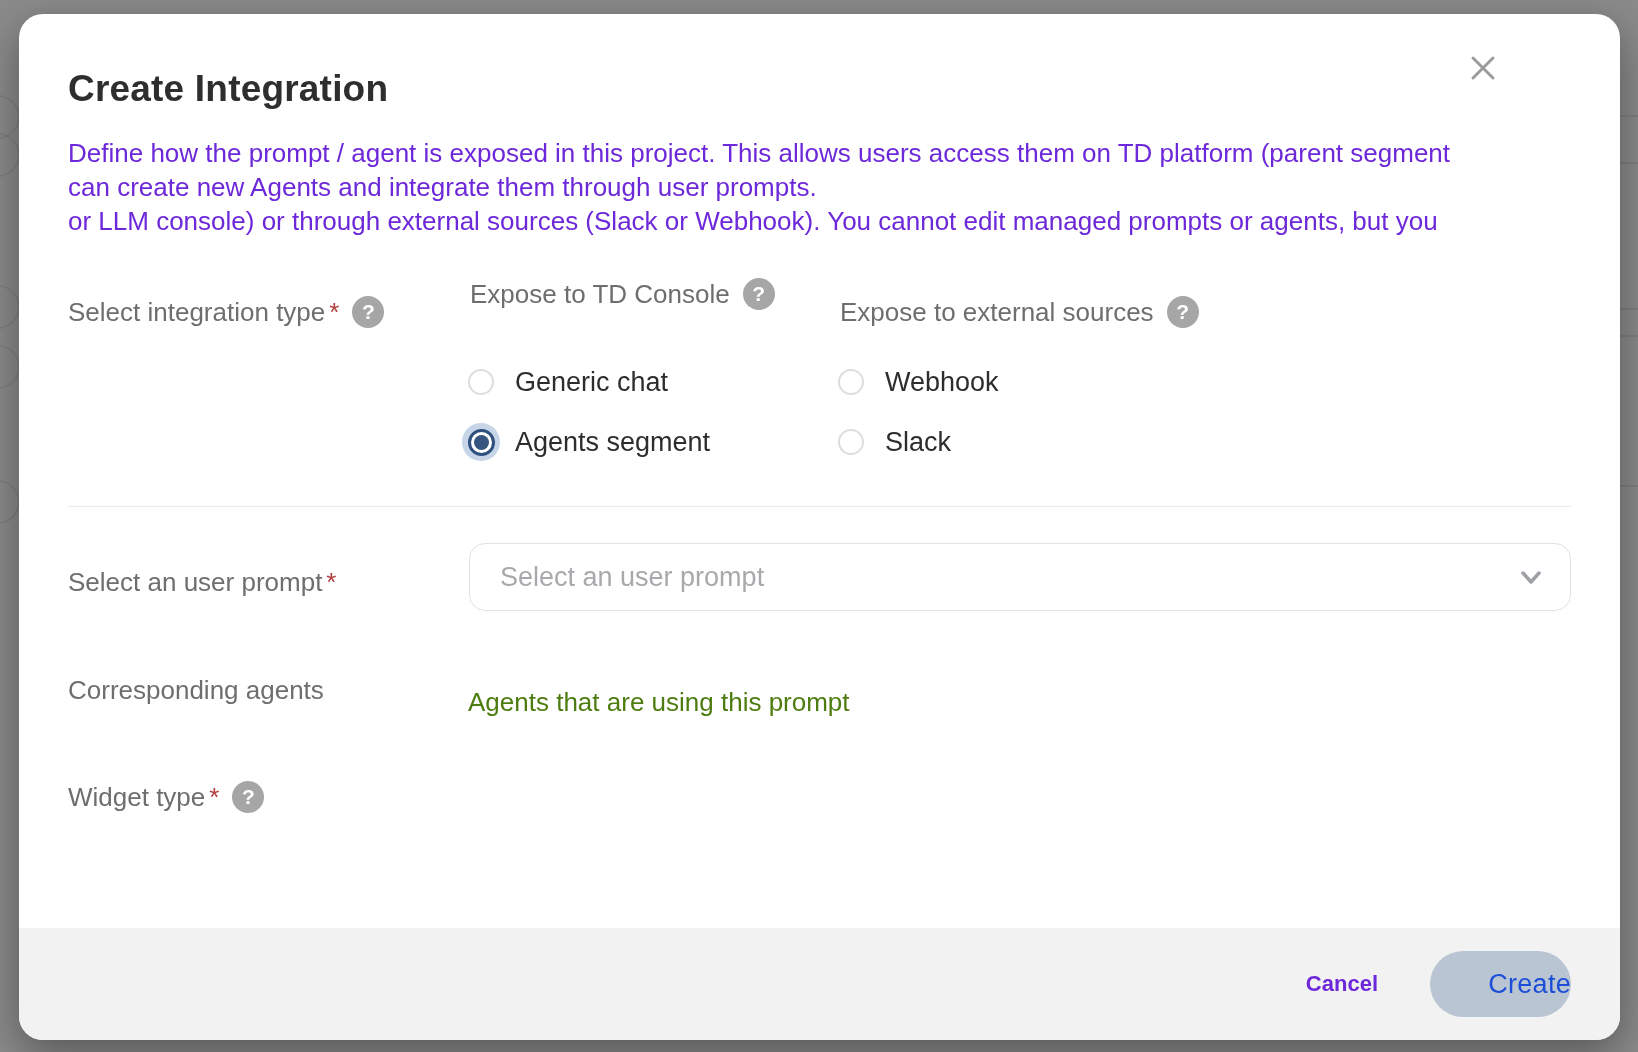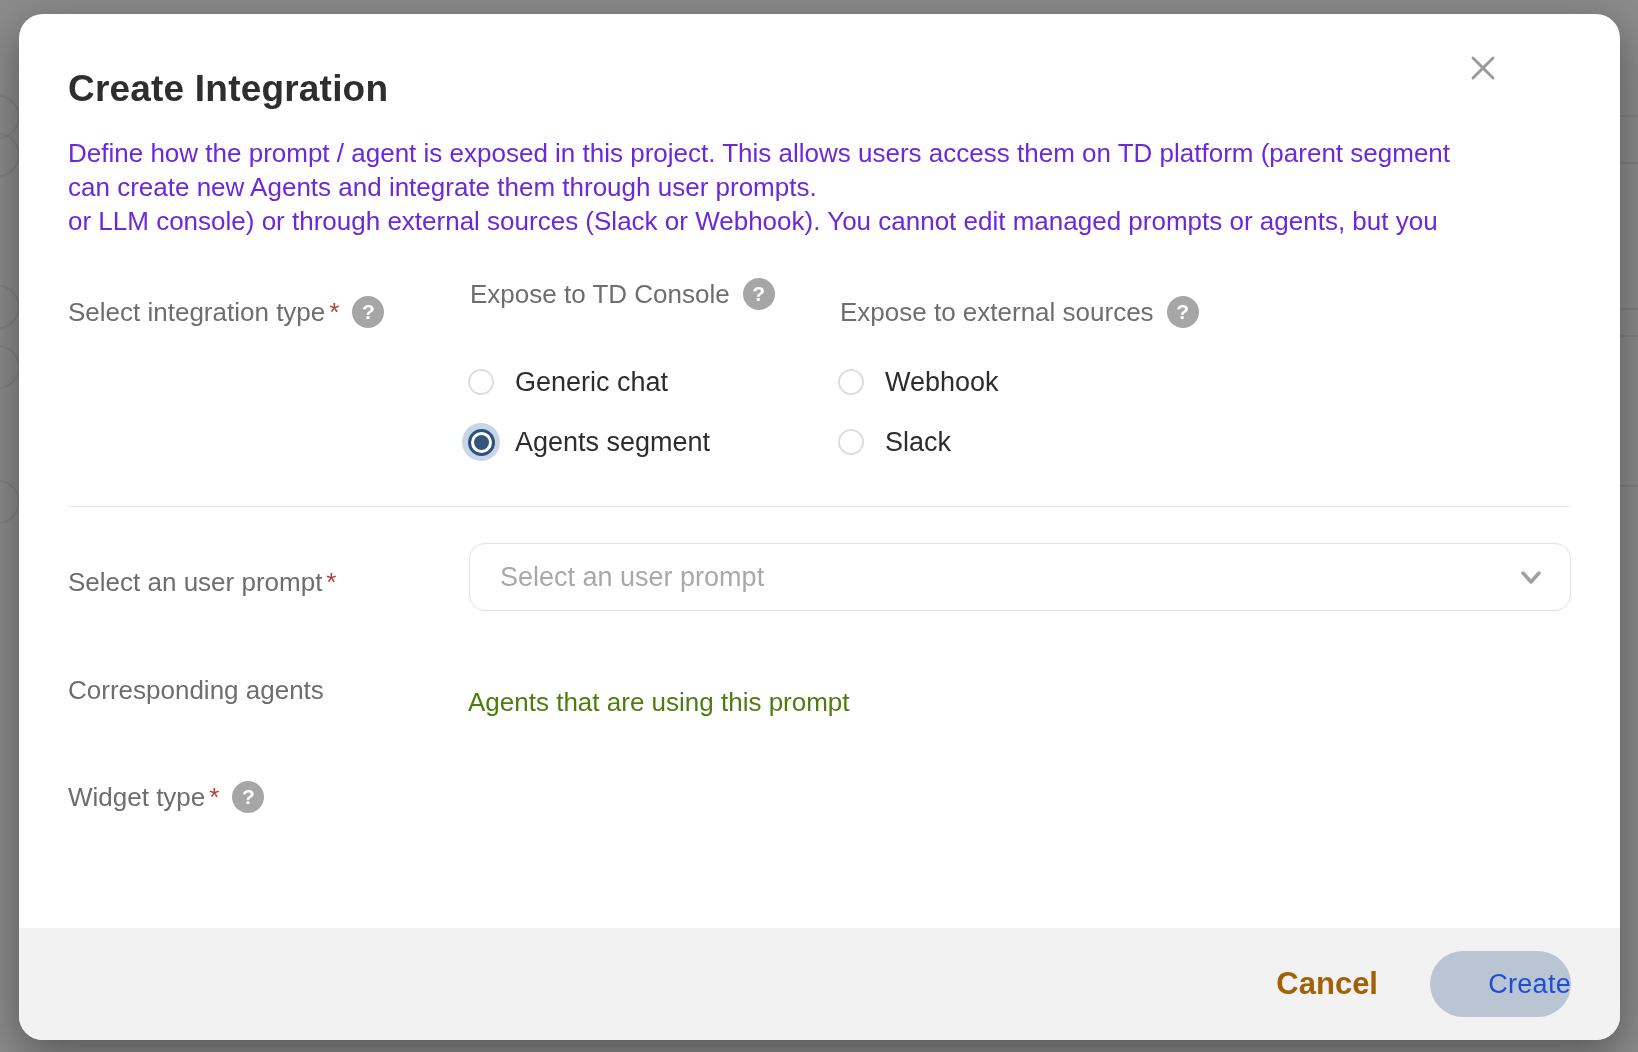--- a/index.html
+++ b/index.html
@@ -57,22 +57,22 @@
   .box-userprompt { top:529px; }
   .label-agents { position:absolute; left:49px; top:659px; }
   .agents-value { position:absolute; left:449px; top:659px; height:34px; display:flex;
                   align-items:center; font-size:26px; color:#4d7c0f;margin-top:12px; }
   .label-widget { position:absolute; left:49px; top:766px;justify-content:space-between; }
   .box-widget { top:748px; }
 
   .footer { position:absolute; left:0; right:0; bottom:0; height:112px; background:#f2f2f3;
             border-radius:0 0 24px 24px; display:flex; align-items:center; justify-content:flex-end;
             padding-right:49px; gap:38px; }
-  .cancel-btn { background:none; border:none; font-family:inherit; font-size:31px; font-weight:600;
-                color:#a16207; cursor:pointer; padding:10px 14px; }
+  .cancel-btn { background:none; border:none; font-family:inherit; font-size:22px; font-weight:600;
+                color:#6d28d9; cursor:pointer; padding:10px 14px; }
   .create-btn { width:141px; height:66px; border:none; border-radius:33px; background:#b9c5d2;
                 color:#1d4ed8; font-family:inherit; font-size:27px; font-weight:500;
                 letter-spacing:.3px; cursor:default;text-align:right; }
 </style>
 </head>
 <body>
 
 <span class="bg-arc" style="top:95px"></span>
 <span class="bg-arc" style="top:133px"></span>
 <span class="bg-arc" style="top:285px"></span>

